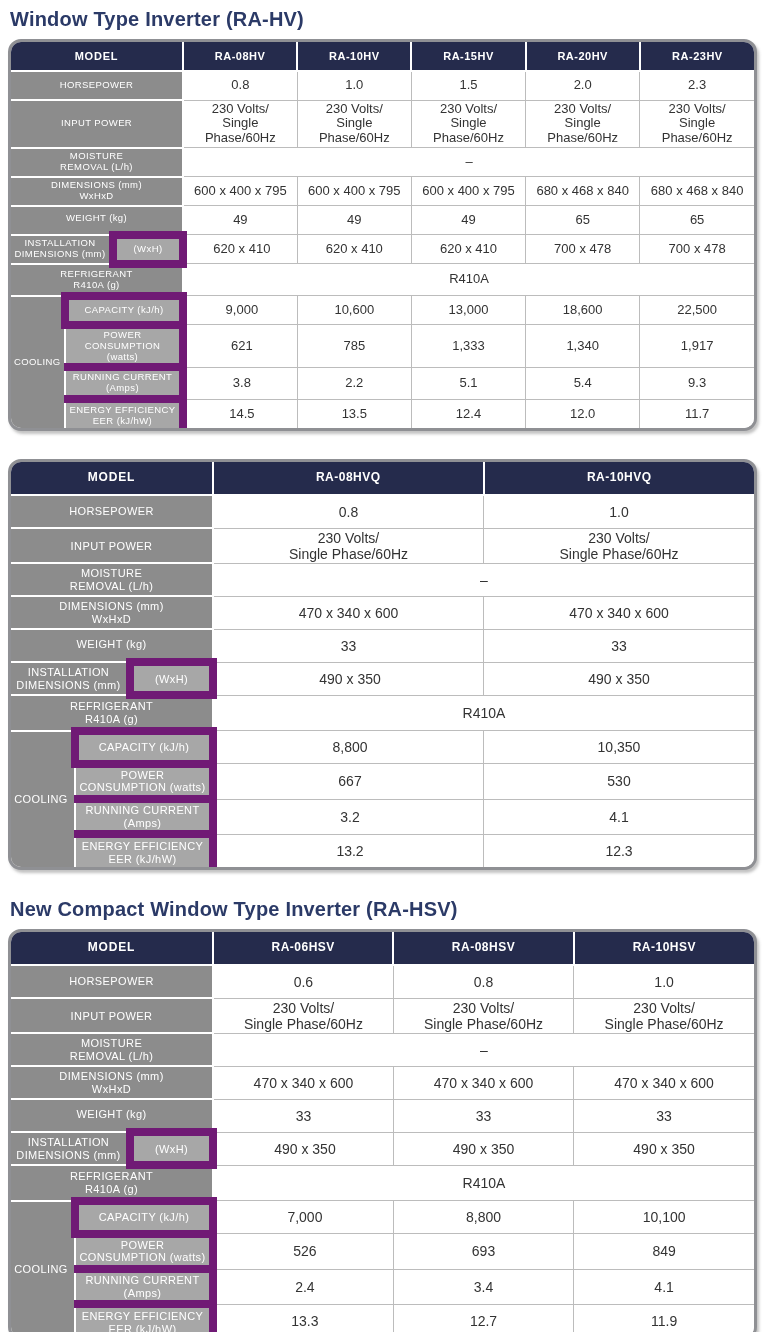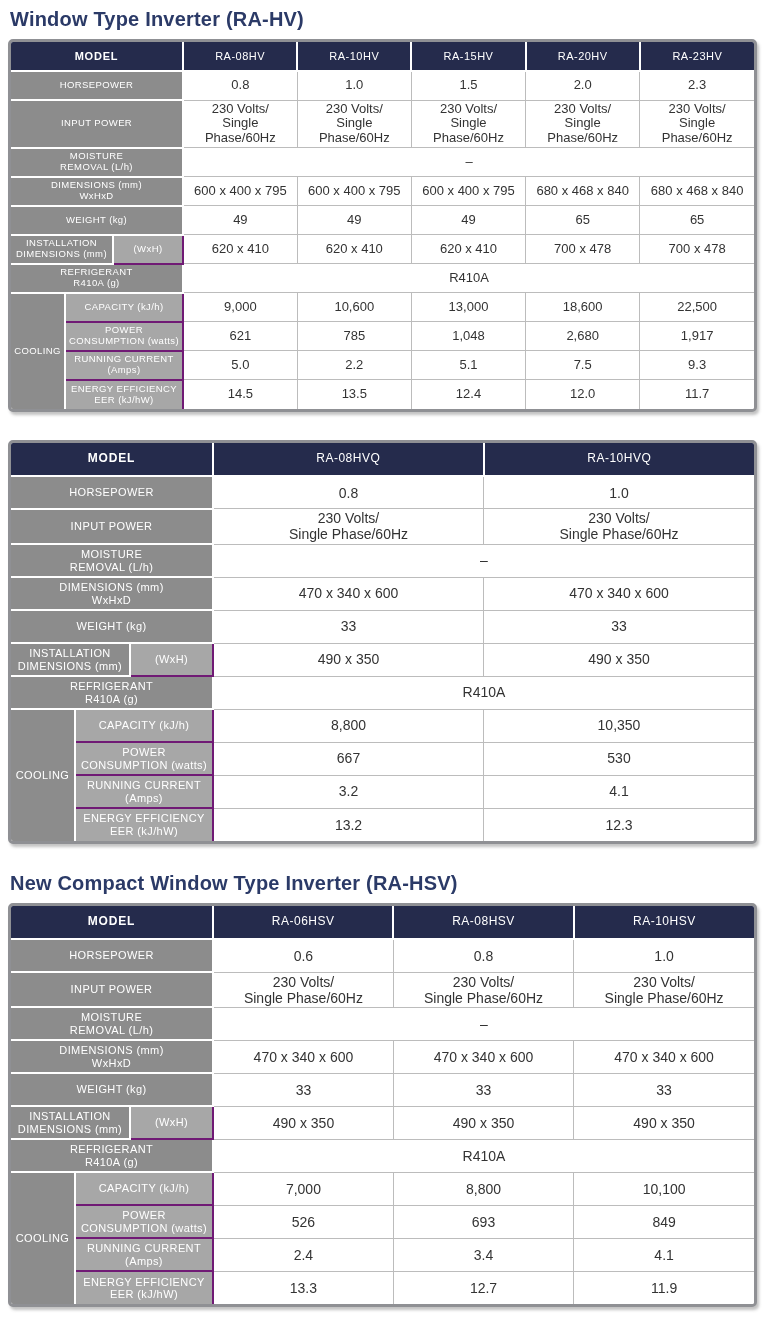--- a/index.html
+++ b/index.html
@@ -24,21 +24,21 @@
   .section-title{
     margin:0 0 8px 2px;
     font-size:20px;
     font-weight:700;
     letter-spacing:0.2px;
     color:var(--title-color);
     white-space:pre;
   }
   .table-wrap{
     border:3px solid var(--frame-border);
-    border-radius:5px;
+    border-radius:13px;
     overflow:hidden;
     background:#fff;
     margin:0 0 28px 0;
     box-shadow:2px 3px 3px rgba(80,80,80,0.35);
   }
   table.spec-table{
     width:100%;
     border-collapse:collapse;
     table-layout:fixed;
   }
@@ -48,36 +48,36 @@
     white-space:pre-line;
     padding:1px 3px;
     line-height:1.15;
   }
   
   .spec-table th{
     background:var(--header-bg);
     color:#ffffff;
     border:2px solid #ffffff;
     border-top:0;
-    font-weight:400;
+    font-weight:700;
     letter-spacing:0.5px;
   }
   .spec-table th.model-h{font-weight:700;letter-spacing:0.8px;}
   
   .spec-table td.label,
   .spec-table td.cooling{
     background:var(--label-bg);
     color:#ffffff;
     border:2px solid #ffffff;
     letter-spacing:0.4px;
   }
   .spec-table td.sublabel{
     background:var(--sublabel-bg);
     color:#ffffff;
-    border:2px solid #701a75;
+    border:8px solid #701a75;
     letter-spacing:0.4px;
   }
   .spec-table td.cooling{border-bottom:0;}
   
   .spec-table td.value{
     background:#ffffff;
     color:var(--value-text);
     border:1px solid var(--grid-line);
   }
   
@@ -194,31 +194,31 @@
               <td class="value">10,600</td>
               <td class="value">13,000</td>
               <td class="value">18,600</td>
               <td class="value">22,500</td>
             </tr>
             <tr class="spec-row cooling-row">
               <td class="sublabel" colspan="2">POWER
 CONSUMPTION (watts)</td>
               <td class="value">621</td>
               <td class="value">785</td>
-              <td class="value">1,048</td>
-              <td class="value">2,680</td>
+              <td class="value">1,333</td>
+              <td class="value">1,340</td>
               <td class="value">1,917</td>
             </tr>
             <tr class="spec-row cooling-row">
               <td class="sublabel" colspan="2">RUNNING CURRENT
 (Amps)</td>
-              <td class="value">5.0</td>
+              <td class="value">3.8</td>
               <td class="value">2.2</td>
               <td class="value">5.1</td>
-              <td class="value">7.5</td>
+              <td class="value">5.4</td>
               <td class="value">9.3</td>
             </tr>
             <tr class="spec-row cooling-row">
               <td class="sublabel" colspan="2">ENERGY EFFICIENCY
 EER (kJ/hW)</td>
               <td class="value">14.5</td>
               <td class="value">13.5</td>
               <td class="value">12.4</td>
               <td class="value">12.0</td>
               <td class="value">11.7</td>

